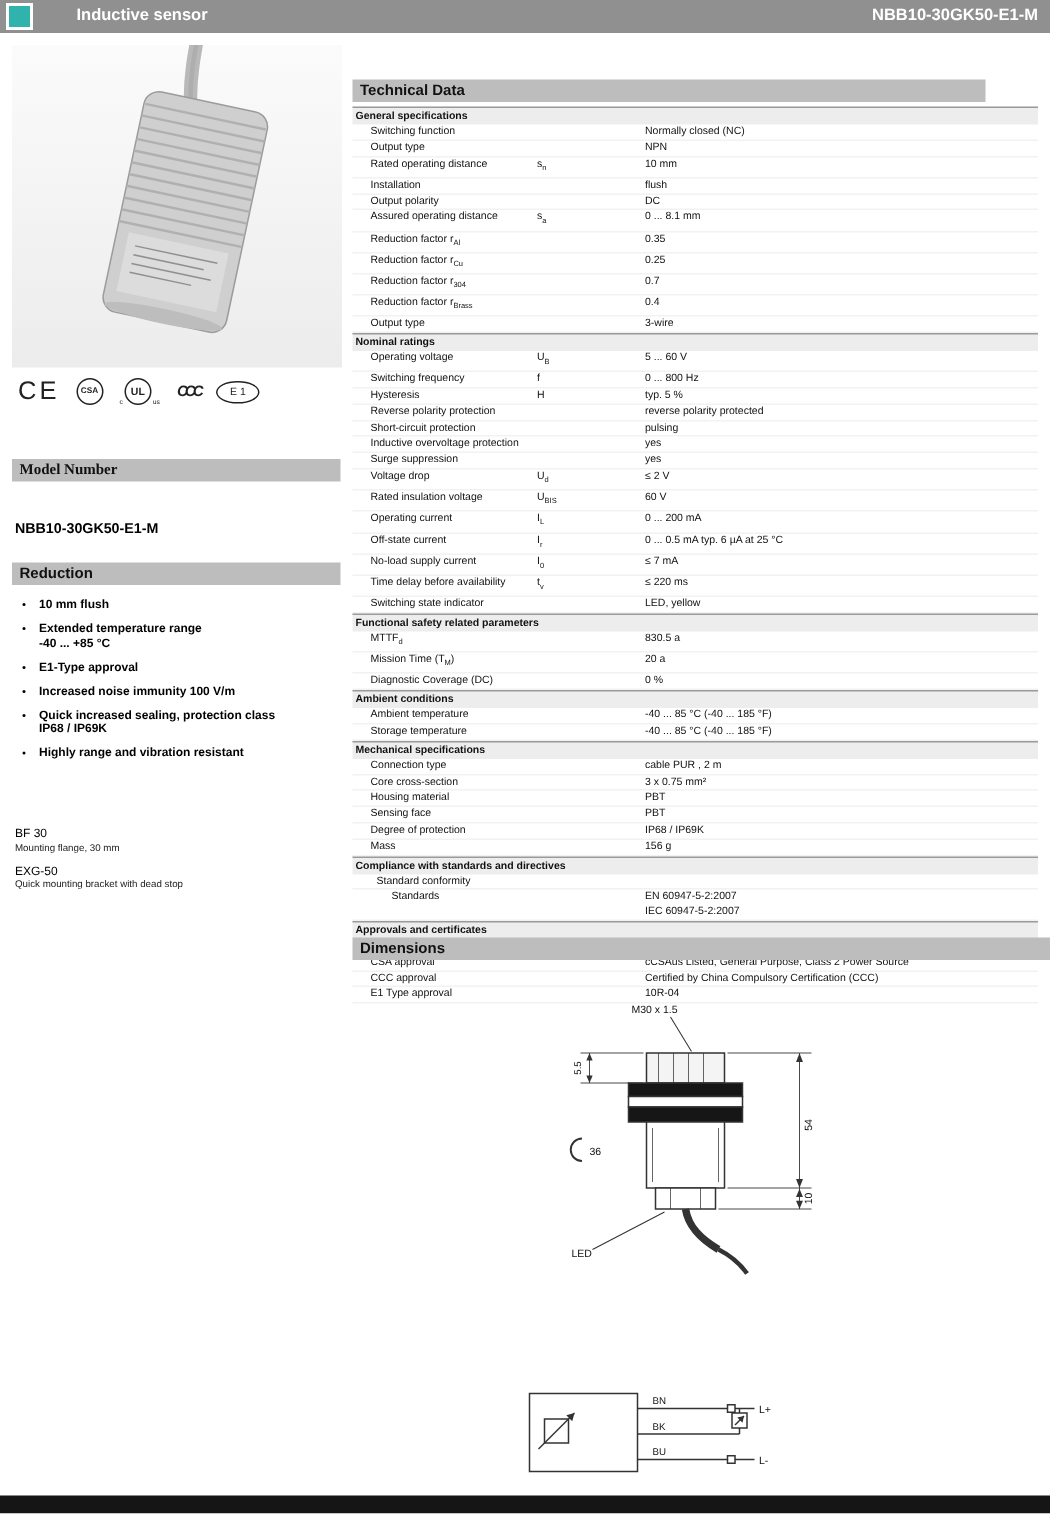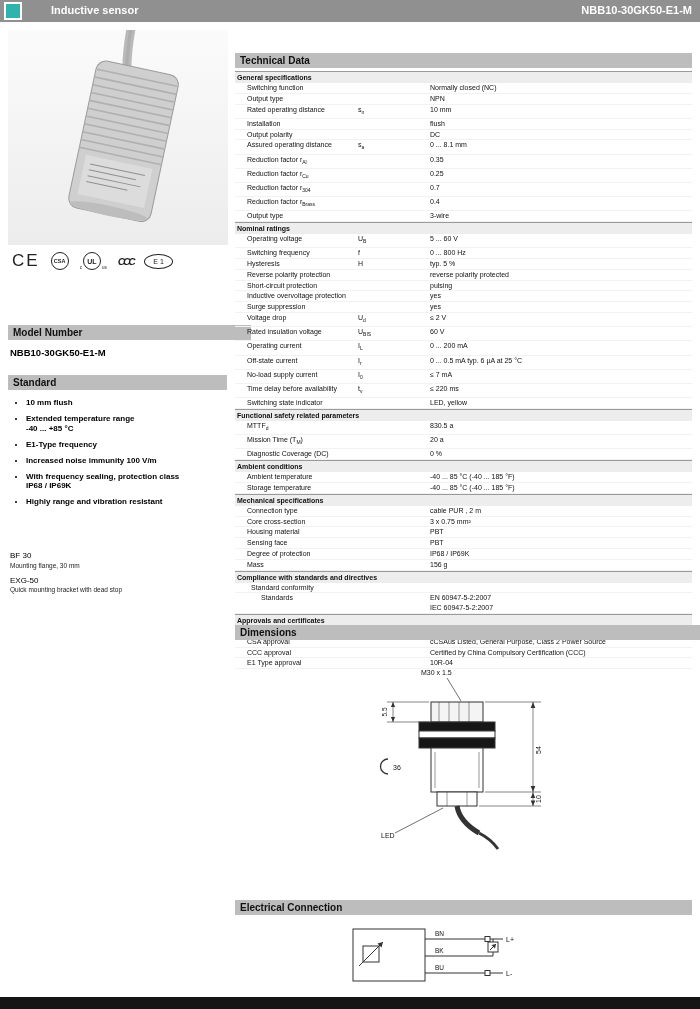--- a/index.html
+++ b/index.html
@@ -9,24 +9,24 @@
   
   .header { position:absolute; top:0; left:0; width:700px; height:22px; background:#909090; color:#fff; }
   .logo { position:absolute; left:4px; top:2px; width:18px; height:18px; background:#2fb3ac;
           box-shadow: inset 0 0 0 2px #fff, inset 0 0 0 4px #2fb3ac; }
   .hdr-title { position:absolute; left:30px; top:4px; font-size:11px; font-weight:bold;padding-left:21px; }
   .hdr-model { position:absolute; right:8px; top:4px; font-size:11px; font-weight:bold; }
 
   
   .bar { position:absolute; height:15px; background:#bdbdbd; font-size:10px; font-weight:bold;
          line-height:15px; padding-left:5px; color:#111; }
-  #bar-model { left:8px; top:325px; width:243px; }
+  #bar-model { left:8px; top:306px; width:219px;font-family:Liberation Serif, serif; }
   #bar-features { left:8px; top:375px; width:219px; }
   #bar-accessories { left:8px; top:525px; width:219px; }
-  #bar-technical { left:235px; top:53px; width:457px; }
+  #bar-technical { left:235px; top:53px; width:422px; }
   #bar-dimensions { left:235px; top:625px; width:545px; }
   #bar-electrical { left:235px; top:900px; width:457px; }
 
   
   .photo { position:absolute; left:8px; top:30px; width:220px; height:215px;
            background:linear-gradient(#fbfbfb,#ececec); }
   .certs { position:absolute; left:12px; top:248px; width:216px; height:26px;
            display:flex; align-items:center; gap:11px; color:#222; }
   .cert-ce { font-size:17px; letter-spacing:2px; }
   .mini { font-size:4.5px; align-self:flex-end; }
@@ -115,28 +115,28 @@
       <span class="circle ul">UL</span>
       <span class="mini">us</span>
     </span>
     <span class="cert-ccc">CCC</span>
     <span class="cert-e1">E 1</span>
   </div>
 
   <div class="bar" id="bar-model">Model Number</div>
   <div id="model-number">NBB10-30GK50-E1-M</div>
 
-  <div class="bar" id="bar-features">Standard</div>
+  <div class="bar" id="bar-features">Reduction</div>
   <ul class="features">
       <li>10 mm flush</li>
       <li>Extended temperature range
 -40 ... +85 °C</li>
-      <li>E1-Type frequency</li>
+      <li>E1-Type approval</li>
       <li>Increased noise immunity 100 V/m</li>
-      <li>With frequency sealing, protection class
+      <li>Quick increased sealing, protection class
 IP68 / IP69K</li>
       <li>Highly range and vibration resistant</li>
     </ul>
 
   <div class="accessories">
       <div class="acc-name">BF 30</div>
       <div class="acc-desc">Mounting flange, 30 mm</div>
       <div class="acc-name">EXG-50</div>
       <div class="acc-desc">Quick mounting bracket with dead stop</div>
     </div>
@@ -414,21 +414,20 @@
       <polygon points="158,80 155.9,75 160.1,75"></polygon>
     </g>
     <text x="186" y="33" font-size="7">M30 x 1.5</text>
     <text transform="rotate(-90 306 108)" x="306" y="108" font-size="7" text-anchor="middle">54</text>
     <text transform="rotate(-90 306 157)" x="306" y="157" font-size="7" text-anchor="middle">10</text>
     <text transform="rotate(-90 152 70)" x="152" y="70" font-size="6.5" text-anchor="middle">5.5</text>
     <text x="158" y="128" font-size="7">36</text>
     <text x="146" y="196" font-size="7">LED</text>
   </svg>
 
-  <div class="bar" id="bar-electrical">Electrical Connection</div>
   <svg id="elec-svg" width="457" height="80" viewBox="0 0 457 80">
     <g stroke="#333" stroke-width="1" fill="none">
       <rect x="118" y="14" width="72" height="52" fill="#fff"></rect>
       <rect x="128" y="31" width="16" height="16"></rect>
       <line x1="124" y1="51" x2="148" y2="27"></line>
 
       <line x1="190" y1="24" x2="250" y2="24"></line>
       <rect x="250" y="21.5" width="5" height="5"></rect>
       <line x1="255" y1="24" x2="268" y2="24"></line>
       <line x1="190" y1="41" x2="258" y2="41"></line>

